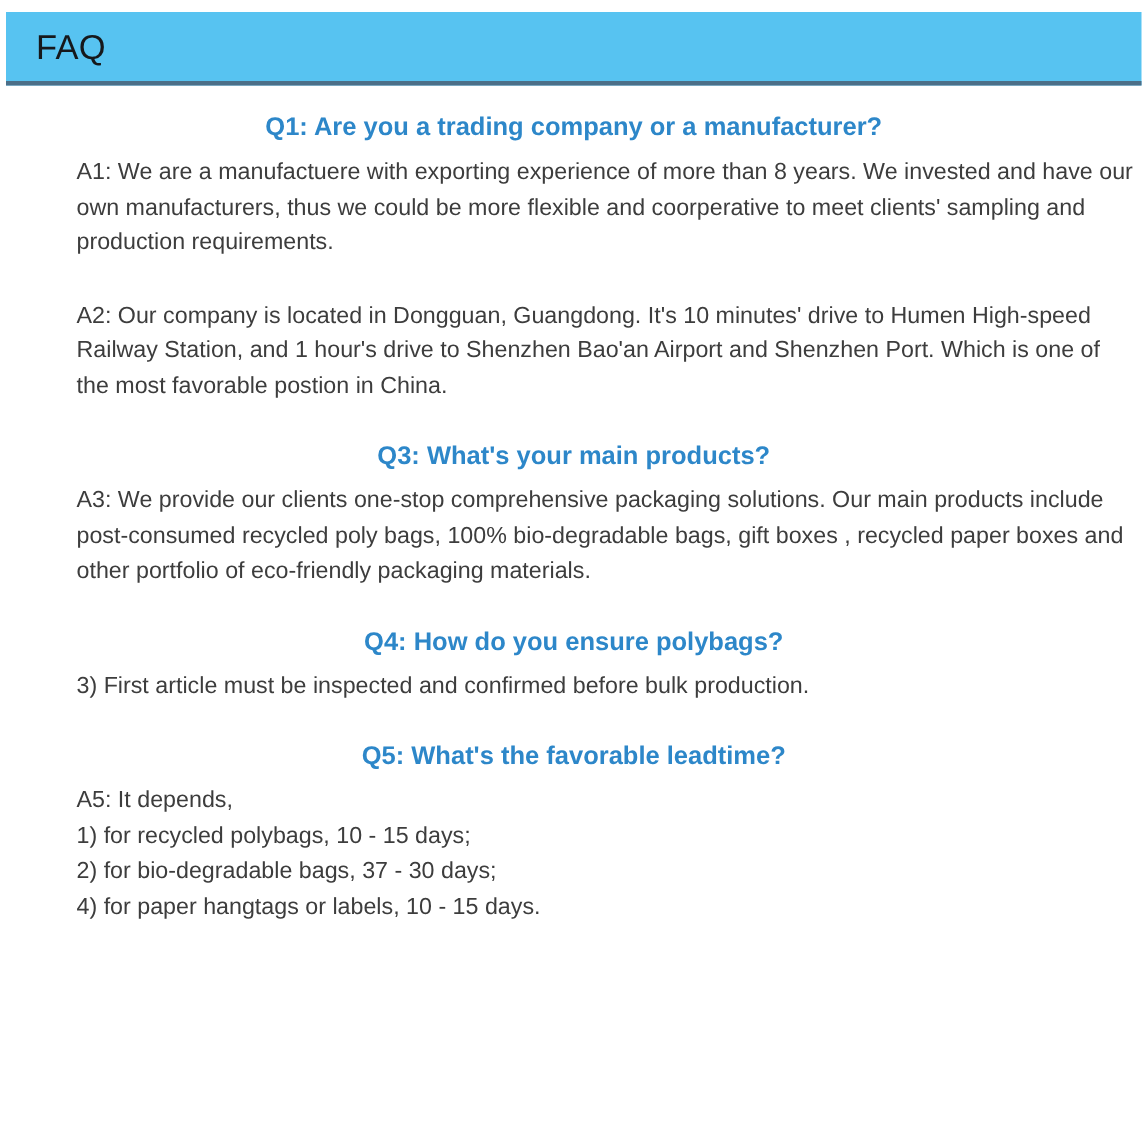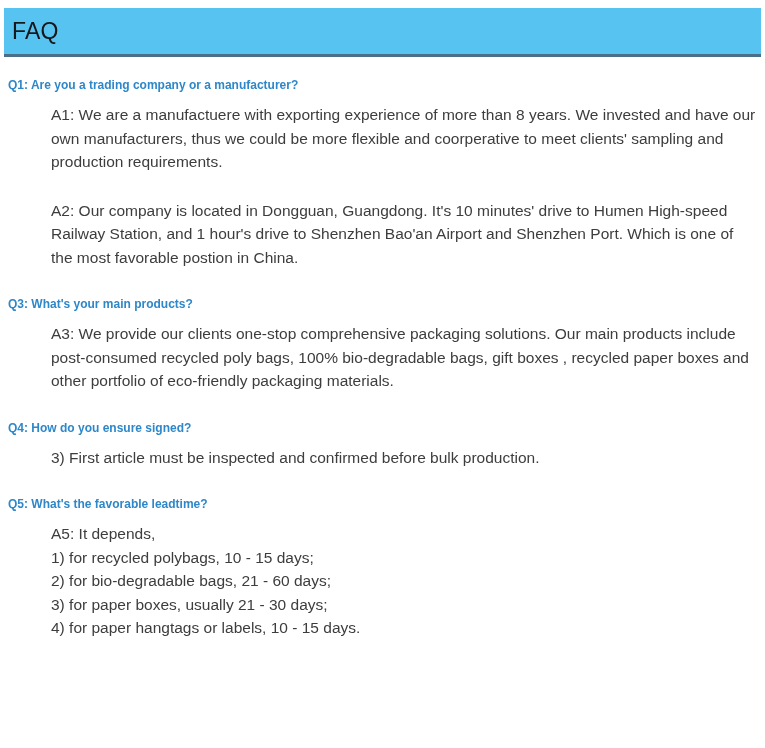--- a/index.html
+++ b/index.html
@@ -15,43 +15,44 @@
     width: 765px;
     height: 748px;
     overflow: hidden;
     background: #ffffff;
     font-family: "Liberation Sans", sans-serif;
     padding: 8px 4px 0 4px;
   }
   .faq-header {
     background: var(--header-bg);
     border-bottom: 3px solid var(--header-border);
-    padding: 9px 4px 9px 8px;
+    padding: 9px 4px 9px 20px;
     margin-bottom: 18px;
   }
   .faq-header h1 {
     margin: 0;
     font-size: 23px;
     line-height: 28px;
     font-weight: 400;
     color: var(--title);
     letter-spacing: 0.2px;
   }
   .faq-list {
     padding: 0 4px;
   }
   .faq-item {
     margin: 0 0 25px 0;
   }
   .question {
     margin: 0 0 8px 0;
-    font-size: 12px;
+    font-size: 17px;
     line-height: 20px;
     font-weight: 700;
     color: var(--question);
+    text-align: center;
   }
   .answer-line {
     font-size: 15.5px;
     line-height: 23.5px;
     color: var(--answer);
     margin-left: 43px;
   }
 </style>
 </head>
 <body>
@@ -77,31 +78,30 @@
   </section>
 
   <section class="faq-item">
     <h2 class="question">Q3: What's your main products?</h2>
     <div class="answer">
           <div class="answer-line">A3: We provide our clients one-stop comprehensive packaging solutions. Our main products include post-consumed recycled poly bags, 100% bio-degradable bags, gift boxes , recycled paper boxes and other portfolio of eco-friendly packaging materials.</div>
         </div>
   </section>
 
   <section class="faq-item">
-    <h2 class="question">Q4: How do you ensure signed?</h2>
+    <h2 class="question">Q4: How do you ensure polybags?</h2>
     <div class="answer">
           <div class="answer-line">3) First article must be inspected and confirmed before bulk production.</div>
         </div>
   </section>
 
   <section class="faq-item">
     <h2 class="question">Q5: What's the favorable leadtime?</h2>
     <div class="answer">
           <div class="answer-line">A5: It depends,</div>
           <div class="answer-line">1) for recycled polybags, 10 - 15 days;</div>
-          <div class="answer-line">2) for bio-degradable bags, 21 - 60 days;</div>
-          <div class="answer-line">3) for paper boxes, usually 21 - 30 days;</div>
+          <div class="answer-line">2) for bio-degradable bags, 37 - 30 days;</div>
           <div class="answer-line">4) for paper hangtags or labels, 10 - 15 days.</div>
         </div>
   </section>
 </div>
 
 </div>
 
 </body></html>

